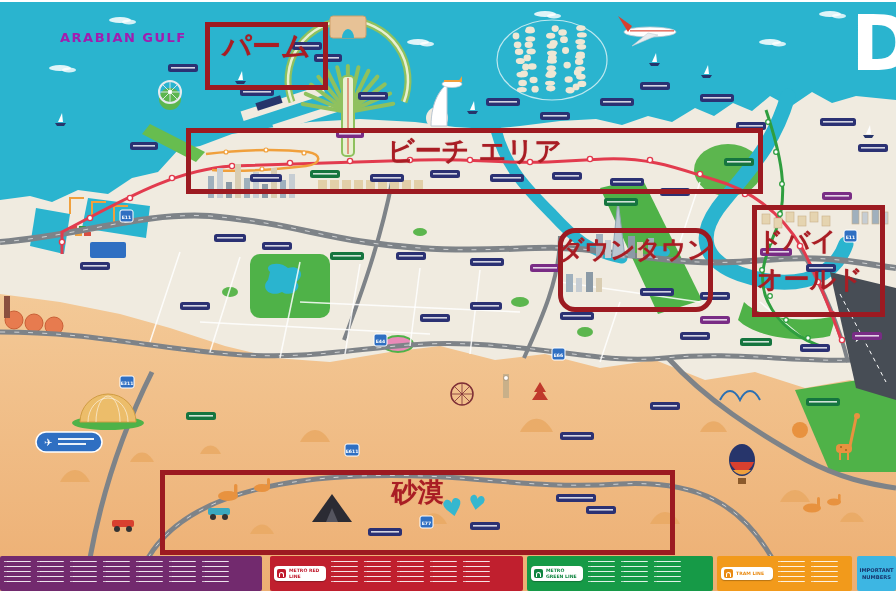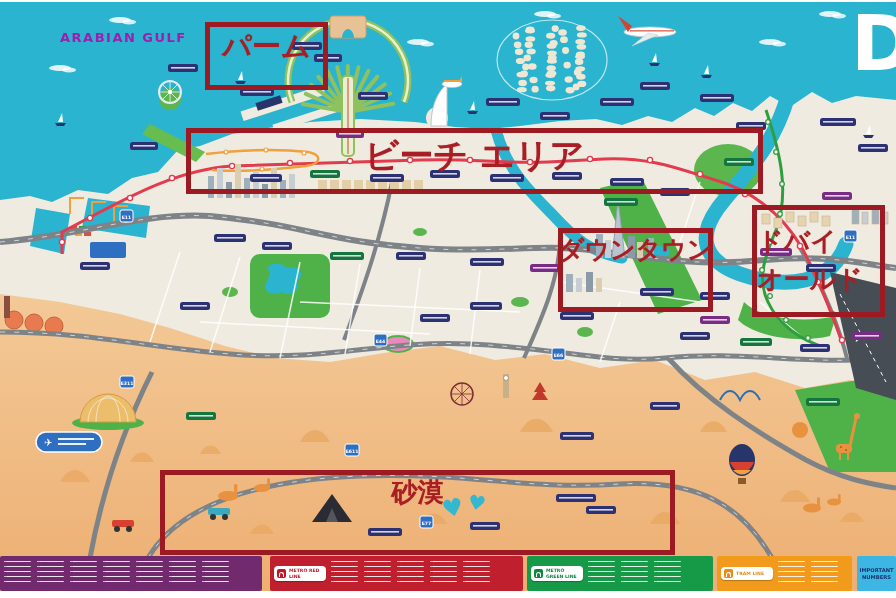--- a/index.html
+++ b/index.html
@@ -9,22 +9,22 @@
   
   .sea-label{position:absolute;left:60px;top:30px;color:#a21caf;font-size:13px;font-weight:bold;
              letter-spacing:1.5px;}
   .brand{position:absolute;left:851px;top:6px;color:#ffffff;font-size:76px;font-weight:800;
          line-height:1;letter-spacing:-2px;}
   
   .anno{position:absolute;border:5px solid #9c1a21;display:flex;align-items:flex-start;
         justify-content:center;color:#a91d24;font-weight:bold;white-space:nowrap;
         text-shadow:0 0 1px rgba(169,29,36,.4);}
   .anno-palm{left:205px;top:22px;width:113px;height:58px;font-size:29px;}
-  .anno-beach{left:186px;top:128px;width:567px;height:56px;font-size:34px;}
-  .anno-downtown{left:558px;top:228px;width:145px;height:74px;font-size:25px;overflow:visible;}
+  .anno-beach{left:186px;top:128px;width:567px;height:56px;font-size:27px;}
+  .anno-downtown{left:558px;top:228px;width:145px;height:74px;font-size:25px;overflow:visible;border-radius:17px;}
   .anno-old{left:752px;top:205px;width:123px;height:102px;font-size:26px;flex-direction:column;
             line-height:1.45;}
   .anno-desert{left:160px;top:470px;width:505px;height:75px;font-size:26px;}
   
   .legend{position:absolute;left:0;top:556px;width:896px;height:35px;}
   .lg{position:absolute;top:0;height:35px;border-radius:2px;display:flex;align-items:center;
       padding:0 4px;box-sizing:border-box;}
   .lg-purple{left:0;width:262px;background:#722a6e;}
   .lg-red{left:270px;width:253px;background:#c01f2e;}
   .lg-green{left:527px;width:186px;background:#169a47;}

